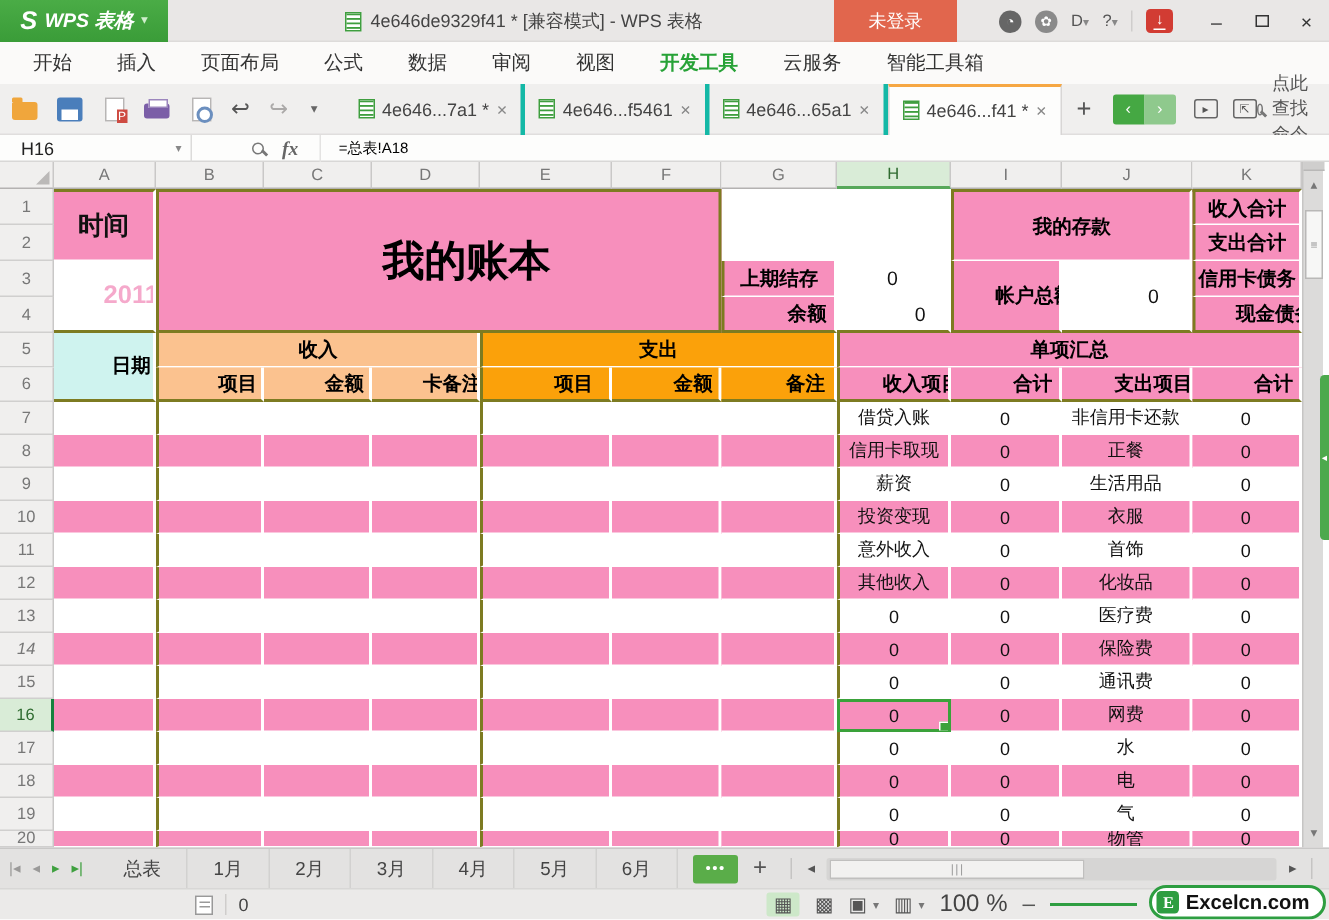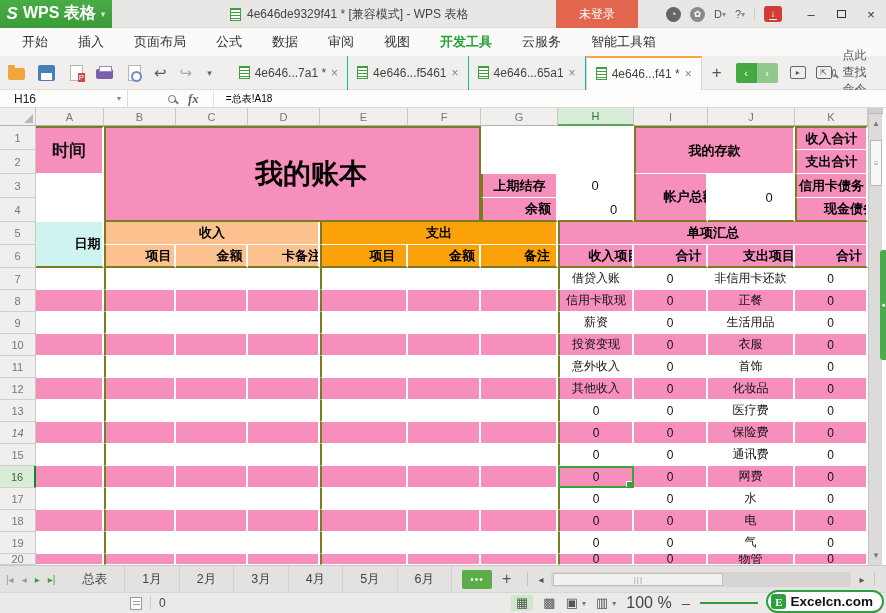--- a/index.html
+++ b/index.html
@@ -7,21 +7,21 @@
     --olive:#7D7B21; --selgreen:#3AA23A; --wpsgreen:#3EA33E;
     --hdrbg:#F0EFEE; --hdrline:#C9C8C7;
   }
   *{box-sizing:border-box;margin:0;padding:0;font-family:"Liberation Sans","DejaVu Sans",sans-serif;}
   body{width:886px;height:613px;position:relative;background:#fff;overflow:hidden;font-size:12px;color:#333;}
 
   
   .titlebar{position:absolute;left:0;top:0;width:886px;height:28px;background:#E9E7E6;border-bottom:1px solid #DDDBDA;display:flex;align-items:center;}
   .appbtn{width:112px;height:28px;background:linear-gradient(#4AAC46,#3A9C38);color:#fff;display:flex;align-items:center;justify-content:center;gap:5px;cursor:pointer;}
   .appbtn .slogo{font-size:17px;font-weight:bold;font-style:italic;}
-  .appbtn .applabel{font-size:16px;font-weight:bold;}
+  .appbtn .applabel{font-size:13px;font-weight:bold;font-style:italic;}
   .appbtn .caret{font-size:9px;color:#CFEECC;}
   .doctitle{position:absolute;left:230px;top:0;height:28px;display:flex;align-items:center;gap:6px;font-size:12px;color:#444;}
   .docicon{width:11px;height:13px;background:#fff;border:1px solid #3F9E3F;background-image:linear-gradient(#3F9E3F 1px,transparent 1px);background-size:100% 3px;background-position:0 3px;}
   .loginbtn{position:absolute;left:556px;top:0;width:82px;height:28px;background:#E1664D;color:#fff;font-size:12px;display:flex;align-items:center;justify-content:center;cursor:pointer;}
   .tbicons{position:absolute;left:666px;top:0;height:28px;display:flex;align-items:center;gap:9px;color:#666;}
   .circ{width:15px;height:15px;border-radius:50%;background:#666;color:#fff;font-size:9px;display:flex;align-items:center;justify-content:center;}
   .circ2{background:#8A8A8A;}
   .dd{font-size:11px;color:#555;display:flex;align-items:center;}
   .dd .caret{font-size:8px;color:#888;}
   .sep{width:1px;height:14px;background:#CFCDCC;}
@@ -48,21 +48,21 @@
   .i-export{background:#fff;border:1px solid #B8B6B5;width:13px;margin-left:2px;}
   .i-export::after{content:"P";position:absolute;right:-3px;bottom:-2px;background:#CE4B42;color:#fff;font-size:8px;line-height:9px;padding:0 1px;}
   .i-print{background:#7B5EA7;height:10px;margin-top:3px;border-radius:2px;}
   .i-print::before{content:"";position:absolute;top:-3px;left:3px;width:11px;height:4px;background:#fff;border:1px solid #9C86BD;}
   .i-preview{background:#fff;border:1px solid #B8B6B5;width:13px;margin-left:2px;}
   .i-preview::after{content:"";position:absolute;right:-2px;bottom:-2px;width:7px;height:7px;border:2px solid #6B8FBF;border-radius:50%;}
   .glyphbtn{font-size:15px;color:#555;cursor:pointer;line-height:16px;}
   .glyphbtn.dis{color:#ABA9A8;}
   .tcaret{font-size:9px;color:#666;cursor:pointer;margin-left:2px;}
   .doctabs{display:flex;align-items:stretch;height:34px;margin-left:8px;}
-  .dtab{display:flex;align-items:center;gap:5px;padding:0 9px;font-size:12px;color:#444;border-right:1px solid #14b8a6;cursor:pointer;position:relative;white-space:nowrap;}
+  .dtab{display:flex;align-items:center;gap:5px;padding:0 9px;font-size:12px;color:#444;border-right:3px solid #14b8a6;cursor:pointer;position:relative;white-space:nowrap;}
   .dtab.active{background:#FDFDFC;border-top:2px solid #F6A743;border-right:1px solid #D8D6D5;border-left:1px solid #D8D6D5;}
   .dtab .x{color:#888;font-size:12px;cursor:pointer;}
   .addtab{font-size:17px;color:#555;padding:0 10px;cursor:pointer;}
   .navgreen{display:flex;margin-left:4px;}
   .ngbtn{width:21px;height:20px;display:flex;align-items:center;justify-content:center;color:#fff;font-size:11px;cursor:pointer;}
   .ngbtn.prev{background:#45A843;border-radius:2px 0 0 2px;}
   .ngbtn.next{background:#8FC98D;border-radius:0 2px 2px 0;}
   .miscicons{display:flex;align-items:center;gap:10px;margin-left:12px;color:#555;}
   .mi{width:16px;height:13px;border:1px solid #666;border-radius:2px;display:flex;align-items:center;justify-content:center;font-size:8px;color:#555;cursor:pointer;}
   .findbox{margin-left:auto;display:flex;align-items:center;gap:6px;padding-right:10px;color:#555;cursor:text;}
@@ -292,20 +292,21 @@
       <div class="rowh sel" style="height: 22px;">16</div>
       <div class="rowh" style="height: 22px;">17</div>
       <div class="rowh" style="height: 22px;">18</div>
       <div class="rowh" style="height: 22px;">19</div>
       <div class="rowh" style="height: 11px;">20</div>
     </div>
 
   <div class="sheetgrid" id="sheetGrid">
 
     <div class="cell pinkbg timetxt olT" style="grid-area:1/1/3/2">时间</div>
+    <div class="cell whitebg yeartxt olB" style="grid-area:3/1/5/2">2011</div>
     <div class="cell pinkbg bigtitle olT olL olR olB" style="grid-area:1/2/5/7">我的账本</div>
     <div class="cell pinkbg bold h13 olL" style="grid-area:3/7/4/8">上期结存</div>
     <div class="cell whitebg h13" style="grid-area:3/8/4/9">0</div>
     <div class="cell pinkbg bold h13 olL olB" style="grid-area:4/7/5/8">余额</div>
     <div class="cell whitebg h13 olB" style="grid-area:4/8/5/9">0</div>
     <div class="cell pinkbg bold h13 olT olL" style="grid-area:1/9/3/11">我的存款</div>
     <div class="cell pinkbg bold h13 olL olB" style="grid-area:3/9/5/10">帐户总额</div>
     <div class="cell whitebg h13 olB" style="grid-area:3/10/5/11">0</div>
     <div class="cell pinkbg bold h13 olT olL" style="grid-area:1/11/2/12">收入合计</div>
     <div class="cell pinkbg bold h13 olL" style="grid-area:2/11/3/12">支出合计</div>

